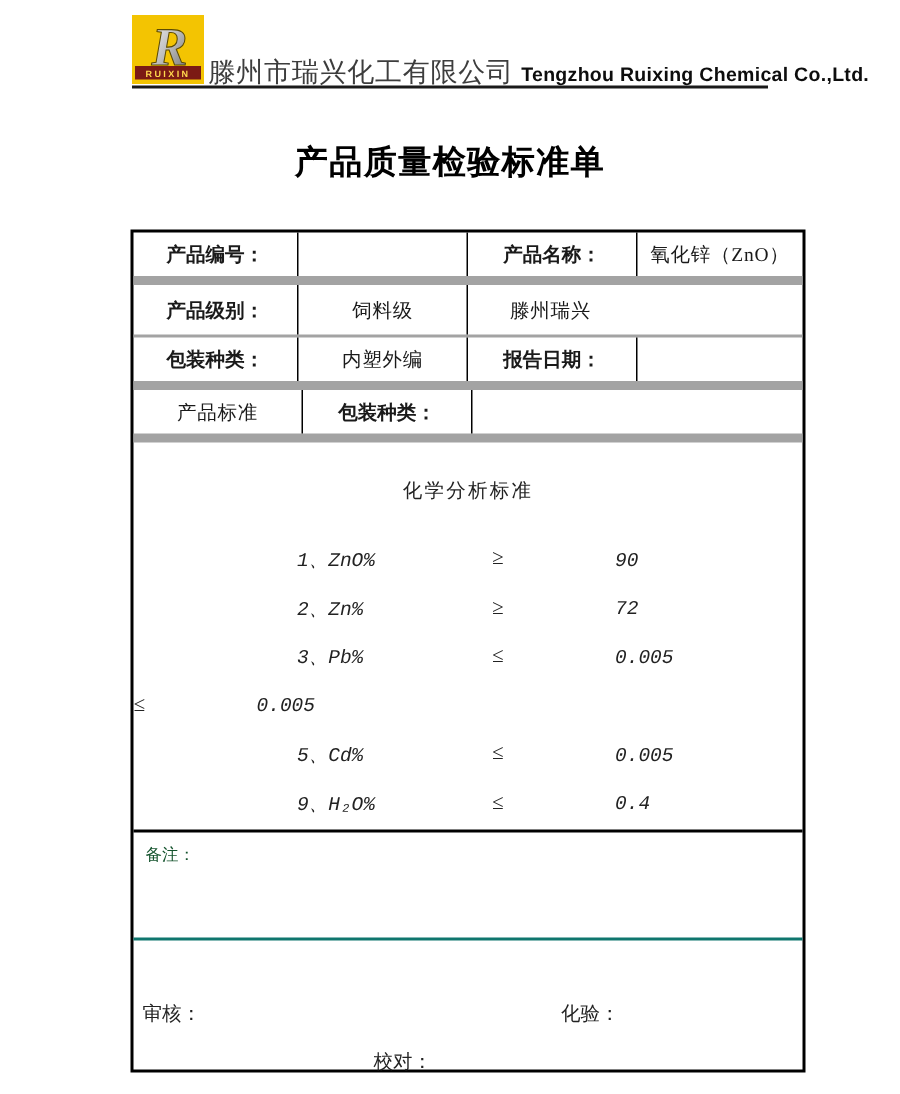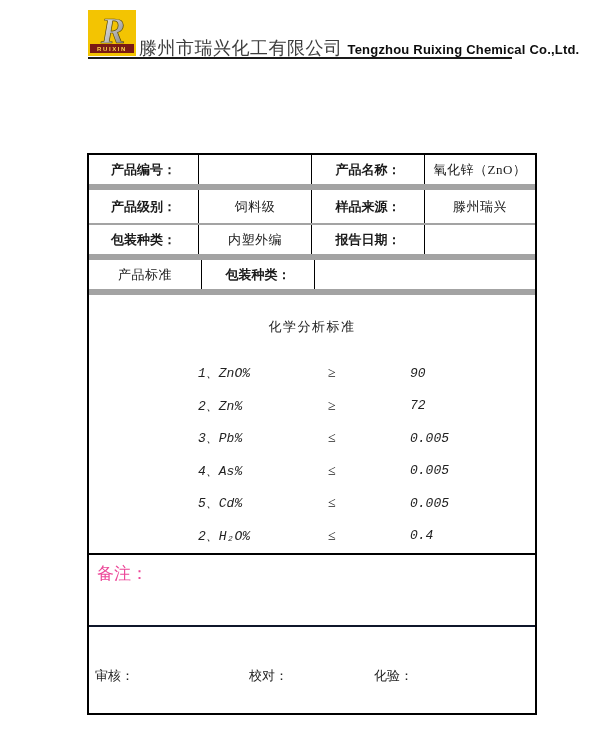--- a/index.html
+++ b/index.html
@@ -51,28 +51,28 @@
     position: absolute; left: 0; top: 23px; width: 100%; text-align: center;
     font-family: Liberation Serif, serif; font-size: 13px; letter-spacing: 1.5px; color: #222;
   }
   .chem-items { position: absolute; left: 0; top: 62px; width: 100%; font-style: italic; }
   .chem-item { display: flex; align-items: center; height: 32.5px; font-family: "Liberation Mono", "DejaVu Sans Mono", monospace; font-size: 13px; color: #222; }
   .chem-item .iname { margin-left: 109px; width: 130px; }
   .chem-item .iop   { width: 82px; font-family: "Liberation Serif", serif; font-size: 14px; }
   .chem-item .ival  { }
 
   .remarks-cell {
-    position: relative; width: 100%; height: 72px; border-bottom: 2px solid #0f172a;
-    font-family: "Liberation Serif", serif; font-size: 17px; color: #ec4899;
+    position: relative; width: 100%; height: 72px; border-bottom: 2px solid #0f766e;
+    font-family: "Liberation Serif", serif; font-size: 11px; color: #14532d;
     padding: 7px 0 0 8px;
   }
   .signoff-cell { position: relative; width: 100%; height: 86px; font-family: "Liberation Serif", serif; font-size: 13px; color: #222; }
   .signoff-cell .sig { position: absolute; top: 40px; white-space: nowrap; }
   .sig.audit     { left: 6px; }
-  .sig.proofread { left: 160px; }
+  .sig.proofread { left: 160px; margin-top: 32px; }
   .sig.test      { left: 285px; }
 </style>
 </head>
 <body>
 
 <div class="page">
 
   <div class="logo">
     <svg width="48" height="46" viewBox="0 0 48 46">
       <defs>
@@ -87,34 +87,34 @@
       <rect x="2" y="34" width="44" height="9" fill="#7B1A14"></rect>
       <text x="24" y="41" font-size="6" font-weight="bold" letter-spacing="1.6" font-family="Liberation Sans, sans-serif" text-anchor="middle" fill="#FFD84D">RUIXIN</text>
     </svg>
   </div>
 
   <div class="company-line">
     <span class="company-cn">滕州市瑞兴化工有限公司</span><span class="company-en">Tengzhou Ruixing Chemical Co.,Ltd.</span>
   </div>
   <div class="header-rule"></div>
 
+  <div class="doc-title">产品质量检验标准单</div>
 
   <div class="sheet">
 
     <div class="trow">
       <div class="cell c0 label">产品编号：</div>
       <div class="cell c1 value"></div>
       <div class="cell c2 label">产品名称：</div>
       <div class="cell c3 value">氧化锌（ZnO）</div>
     </div>
 
     <div class="trow thick">
       <div class="cell c0 label">产品级别：</div>
       <div class="cell c1 value">饲料级</div>
-      <div class="cell c2 label">样品来源：</div>
       <div class="cell c3 value">滕州瑞兴</div>
     </div>
 
     <div class="trow">
       <div class="cell c0 label">包装种类：</div>
       <div class="cell c1 value">内塑外编</div>
       <div class="cell c2 label">报告日期：</div>
       <div class="cell c3 value"></div>
     </div>
 
@@ -136,31 +136,30 @@
           <span class="iname">2、Zn%</span>
           <span class="iop">≥</span>
           <span class="ival">72</span>
         </div>
         <div class="chem-item">
           <span class="iname">3、Pb%</span>
           <span class="iop">≤</span>
           <span class="ival">0.005</span>
         </div>
         <div class="chem-item">
-          <span class="iname">4、As%</span>
           <span class="iop">≤</span>
           <span class="ival">0.005</span>
         </div>
         <div class="chem-item">
           <span class="iname">5、Cd%</span>
           <span class="iop">≤</span>
           <span class="ival">0.005</span>
         </div>
         <div class="chem-item">
-          <span class="iname">2、H₂O%</span>
+          <span class="iname">9、H₂O%</span>
           <span class="iop">≤</span>
           <span class="ival">0.4</span>
         </div>
       </div>
     </div>
 
     <div class="remarks-cell">
       <span>备注：</span>
     </div>
 

